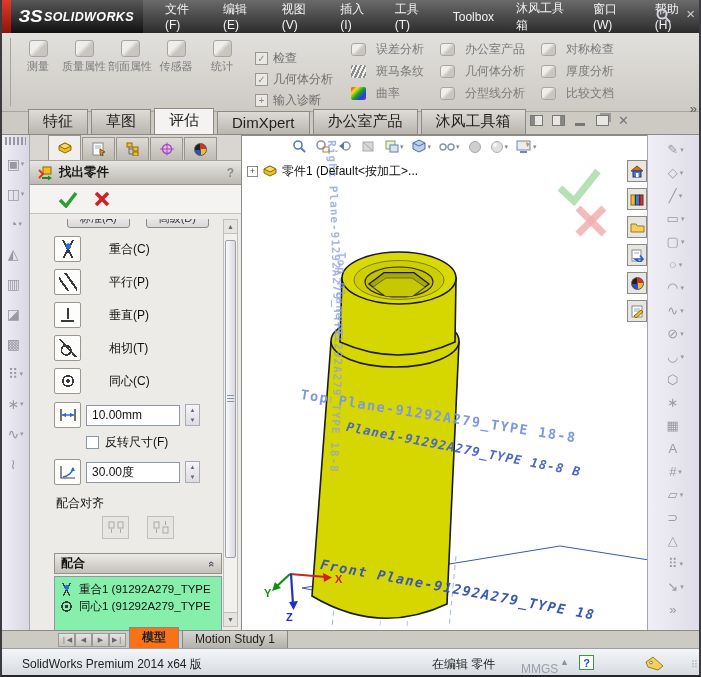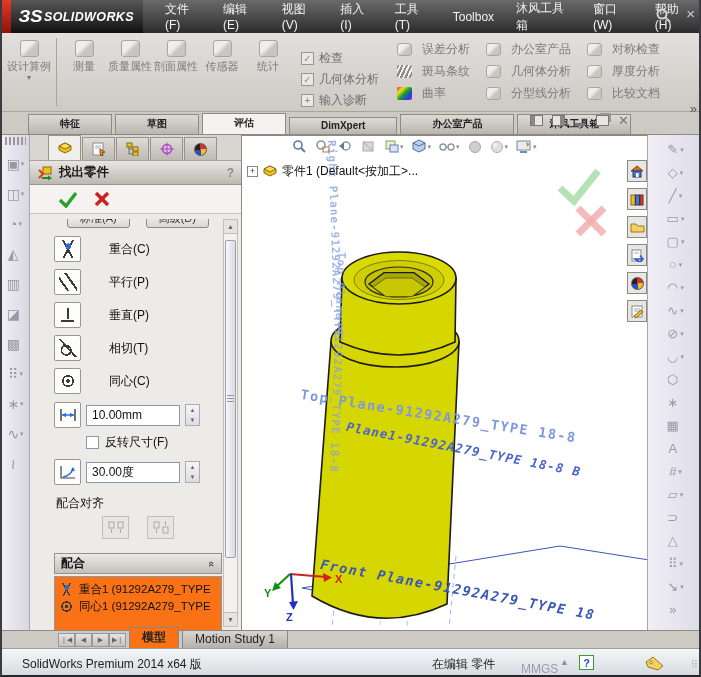--- a/index.html
+++ b/index.html
@@ -33,22 +33,22 @@
   .cbx{width:13px;height:13px;border:1px solid #9a978f;background:#e9e8e5;display:inline-flex;align-items:center;justify-content:center;font-size:10px;color:#7f9a7f;}
   .cb-check::before{content:"✓";}
   .cb-plus::before{content:"+";color:#8a8a8a;}
   .anacol{display:flex;flex-direction:column;justify-content:flex-start;gap:5px;padding:6px 4px 0 12px;}
   .anarow{display:flex;align-items:center;gap:10px;font-size:12px;color:#7a7a7a;}
   .anarow .ribicon{width:15px;height:13px;}
   .overflow{position:absolute;right:6px;top:68px;color:#555;font-size:13px;}
   .dd{color:#777;font-size:8px;}
   
   .cmdtabs{position:absolute;left:0;top:112px;width:701px;height:23px;background:#cdcac4;display:flex;align-items:flex-end;padding-left:26px;border-bottom:1px solid #8d8a84;}
-  .ctab{font-size:10px;padding:2px 31px 3px;border:1px solid #8d8a84;border-bottom:none;margin-right:3px;
-    background:linear-gradient(#dedbd6,#b9b6b0);color:#222;font-weight:bold;}
+  .ctab{font-size:15px;padding:2px 14px 3px;border:1px solid #8d8a84;border-bottom:none;margin-right:3px;
+    background:linear-gradient(#dedbd6,#b9b6b0);color:#222;}
   .ctab.active{background:#f4f3f1;padding-bottom:4px;}
   .winctl{position:absolute;right:70px;top:115px;display:flex;gap:9px;align-items:center;}
   .wic{width:13px;height:11px;border:1px solid #777;position:relative;background:#e8e6e2;}
   .wic-l::before{content:"";position:absolute;left:0;top:0;bottom:0;width:4px;background:#888;}
   .wic-r::before{content:"";position:absolute;right:0;top:0;bottom:0;width:4px;background:#888;}
   .wic-min{border:none;background:none;}
   .wic-min::before{content:"";position:absolute;left:1px;bottom:0;width:10px;height:3px;background:#777;}
   .wic-rest{box-shadow:3px -3px 0 -1px #999;}
   .wic-x{border:none;background:none;color:#777;font-size:13px;width:auto;height:auto;line-height:11px;}
   
@@ -90,21 +90,21 @@
   .spin{width:15px;height:22px;border:1px solid #aab;display:flex;flex-direction:column;background:linear-gradient(#f6f6f8,#dcdce2);}
   .spin span{flex:1;display:flex;align-items:center;justify-content:center;font-size:6px;color:#667;}
   .flips{display:flex;align-items:center;gap:6px;height:24px;padding-left:32px;font-size:12px;color:#111;}
   .ckb{width:13px;height:13px;border:1px solid #8b98a8;background:#fff;flex:none;}
   .alignlbl{font-size:12px;color:#111;margin:8px 0 4px 2px;}
   .alignbtns{display:flex;gap:18px;justify-content:center;}
   .abtn{width:27px;height:23px;border:1px solid #c2bfb9;background:#e8e6e2;display:flex;align-items:center;justify-content:center;}
   .grp{margin-top:14px;}
   .grphdr{height:21px;background:linear-gradient(#eceae6,#c3c0ba);border:1px solid #95928c;display:flex;align-items:center;padding:0 6px;font-weight:bold;font-size:12px;color:#111;}
   .grphdr .chev{margin-left:auto;color:#556;transform:rotate(90deg);font-size:11px;}
-  .mlist{background:#f97316;border:1px solid #8b98a8;height:76px;margin-top:2px;padding:4px 4px 0;display:flex;flex-direction:column;}
+  .mlist{background:#86efac;border:1px solid #8b98a8;height:76px;margin-top:2px;padding:4px 4px 0;display:flex;flex-direction:column;}
   .mlitem{display:flex;align-items:center;gap:5px;height:17px;font-size:11.5px;color:#111;white-space:nowrap;overflow:hidden;}
   .mlitem .mico{width:15px;height:15px;transform:scale(.85);flex:none;}
   .hscroll{margin-top:auto;height:14px;display:flex;align-items:center;border-top:1px solid #e0e0e0;}
   .hscroll .hs-a{width:13px;height:12px;background:#e6e4e0;border:1px solid #b5b2ac;font-size:6px;color:#667;display:flex;align-items:center;justify-content:center;}
   .hscroll .hs-t{flex:1;height:12px;background:#f2f1ef;position:relative;}
   .hscroll .hs-th{position:absolute;left:14px;width:52px;top:0;height:12px;background:linear-gradient(#fafafa,#d9d8d4);border:1px solid #9a98a2;
      display:flex;align-items:center;justify-content:center;}
   .hscroll .hs-th::after{content:"";width:7px;height:7px;background:repeating-linear-gradient(90deg,#9aa 0 1px,transparent 1px 3px);}
   .vscroll{position:absolute;right:3px;top:84px;bottom:3px;width:15px;background:#f2f1ef;border:1px solid #c2bfb9;}
   .vs-a{height:14px;display:flex;align-items:center;justify-content:center;font-size:7px;color:#667;background:#e6e4e0;border-bottom:1px solid #c2bfb9;}
@@ -173,25 +173,20 @@
     <span class="tb-search">
       <svg width="15" height="15">
           <circle cx="6" cy="6" r="4.5" fill="none" stroke="#cfd4da" stroke-width="2"></circle>
           <line x1="9.5" y1="9.5" x2="14" y2="14" stroke="#cfd4da" stroke-width="2"></line>
         </svg>
     </span>
     <span class="tb-close">×</span>
   </div>
 
   <div class="ribbon">
-    <div class="bigbtn">
-      <span class="ribicon"></span>
-      <span>设计算例</span>
-      <span class="dd">▾</span>
-    </div>
     <div class="vsep"></div>
     <div style="display:flex;">
 
         <div class="bigbtn">
           <span class="ribicon ri-measure"></span>
           <span>测量</span>
         </div>
 
         <div class="bigbtn">
           <span class="ribicon ri-mass"></span>

